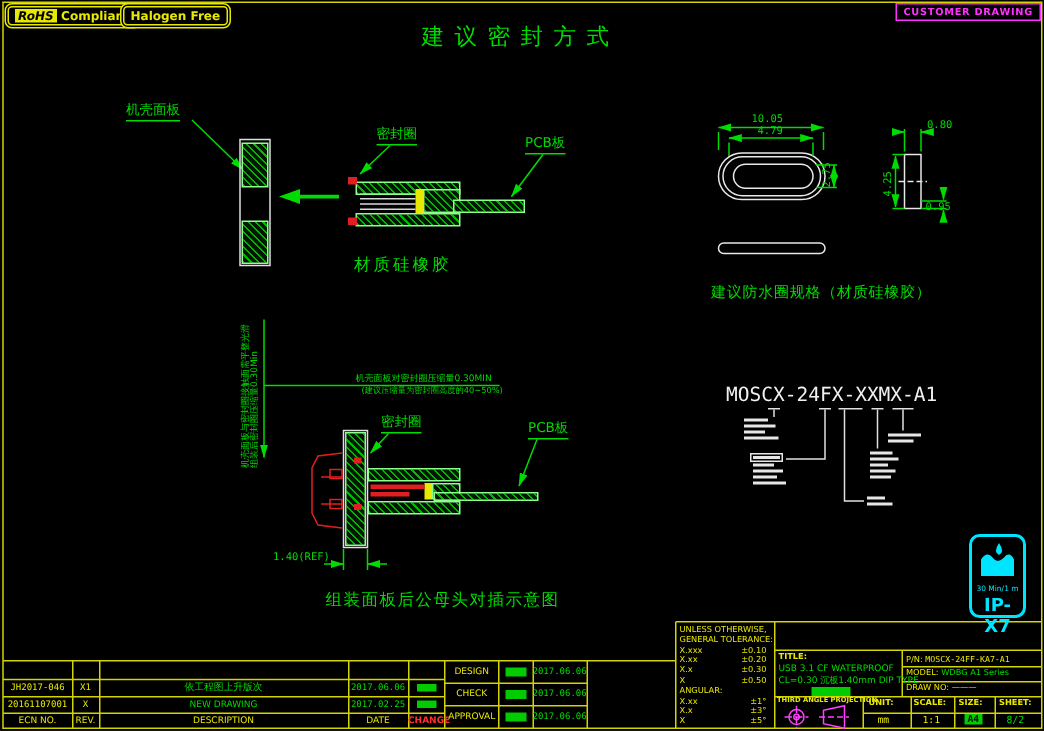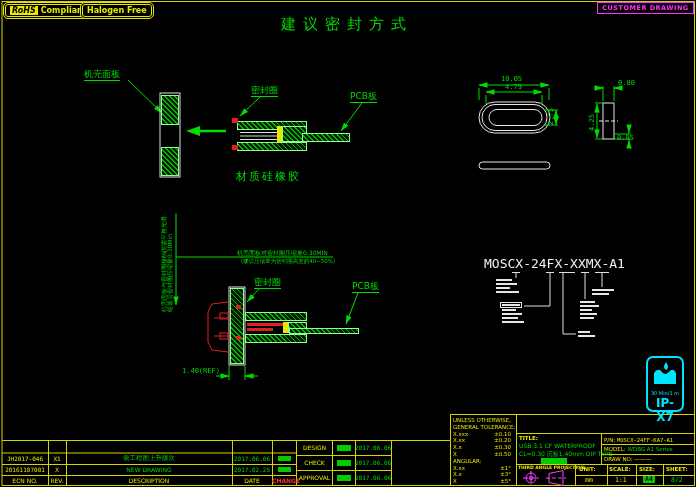--- a/index.html
+++ b/index.html
@@ -168,20 +168,21 @@
   <div class="t g f9 ul" style="left:251px;top:86px">密封圈</div>
   <div class="t g f9 ul" style="left:350px;top:92px">PCB板</div>
   <div class="t g f11" style="left:236px;top:171px;letter-spacing:2px">材质硅橡胶</div>
 
   <div class="t g f7 mono" style="left:501px;top:76px">10.05</div>
   <div class="t g f7 mono" style="left:505px;top:84px">4.79</div>
   <div class="t g f7 mono rot" style="left:548px;top:125px">2.75</div>
   <div class="t g f7 mono" style="left:618px;top:80px">0.80</div>
   <div class="t g f7 mono rot" style="left:589px;top:131px">4.25</div>
   <div class="t g f7 mono" style="left:617px;top:135px">0.95</div>
+  <div class="t g f10" style="left:474px;top:191px;letter-spacing:0.5px">建议防水圈规格（材质硅橡胶）</div>
 
   <div class="t w f13 mono" style="left:484px;top:257px">MOSCX-24FX-XXMX-A1</div>
 
   <div>
     <div class="wbar" style="left:496px;top:279px;width:16px"></div>
     <div class="wbar" style="left:496px;top:283px;width:21px"></div>
     <div class="wbar" style="left:496px;top:287px;width:14px"></div>
     <div class="wbar" style="left:496px;top:291px;width:23px"></div>
   </div>
   <div>
@@ -209,20 +210,21 @@
 
   <div class="t g f6 rot" style="left:161px;top:312px">
     <div>机壳面板与密封圈接触面需平整光滑</div>
     <div>组装后密封圈压缩量0.30Min</div>
   </div>
   <div class="t g f6" style="left:237px;top:250px">机壳面板对密封圈压缩量0.30MIN</div>
   <div class="t g f55" style="left:241px;top:259px">(建议压缩量为密封圈高度的40~50%)</div>
   <div class="t g f9 ul" style="left:254px;top:278px">密封圈</div>
   <div class="t g f9 ul" style="left:352px;top:282px">PCB板</div>
   <div class="t g f7 mono" style="left:182px;top:368px">1.40(REF)</div>
+  <div class="t g f11" style="left:217px;top:394px;letter-spacing:1px">组装面板后公母头对插示意图</div>
 
   <div class="ipbadge" style="left:646px;top:356px;width:38px;height:56px">
     <svg width="28" height="24" style="margin-top:3px">
       <path d="M3,12 Q7,6 11,11 Q14,15 18,11 Q22,6 25,12 L25,23 L3,23 Z" fill="#00e5ff"></path>
       <path d="M15,1 Q11,7 15,9 Q19,7 15,1" fill="#00e5ff"></path>
     </svg>
     <div class="c f5" style="margin-top:1px">30 Min/1 m</div>
     <div class="c b" style="font-size:12px">IP-X7</div>
   </div>
 

